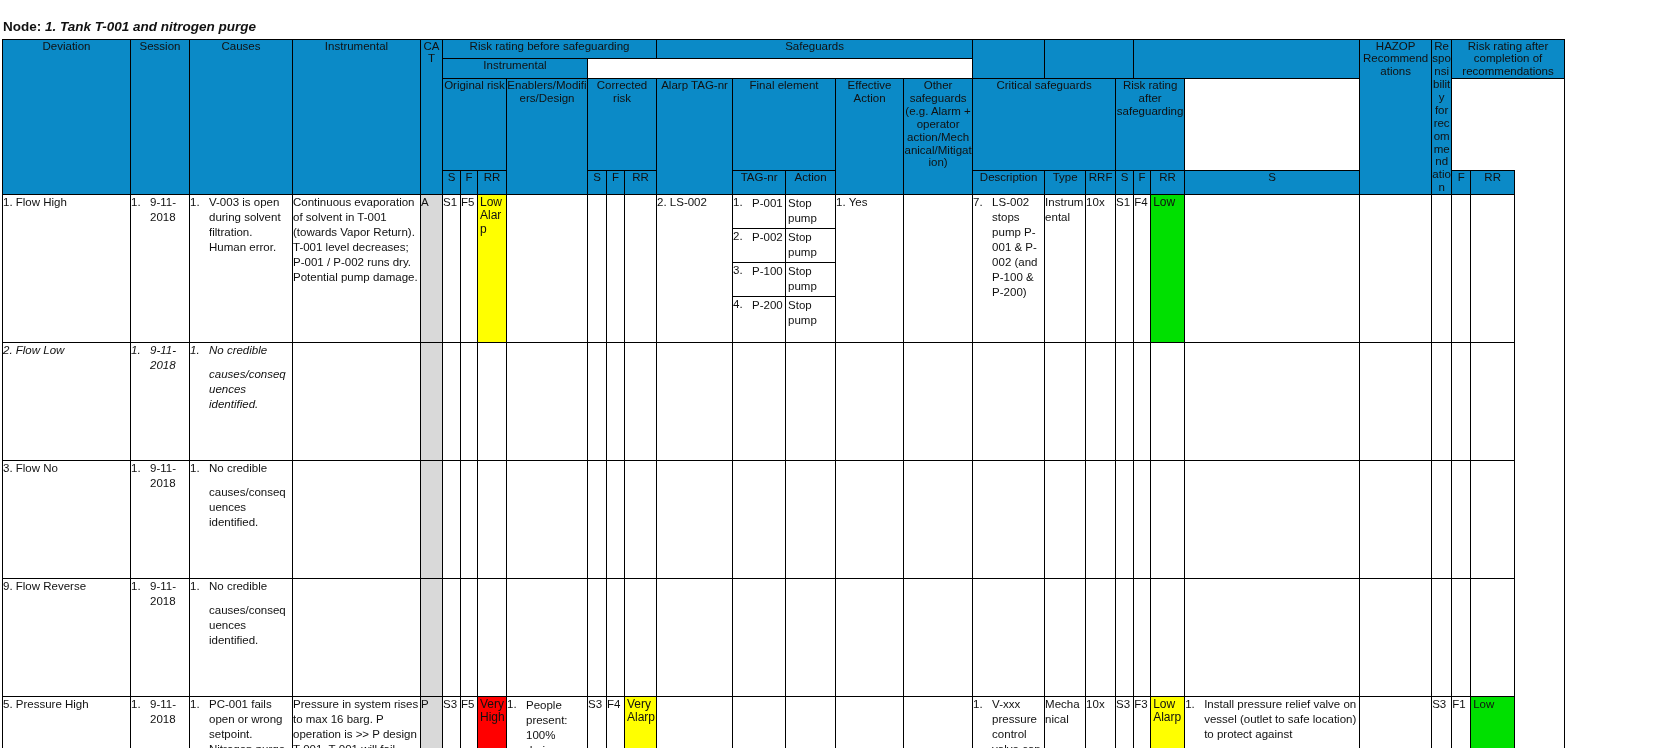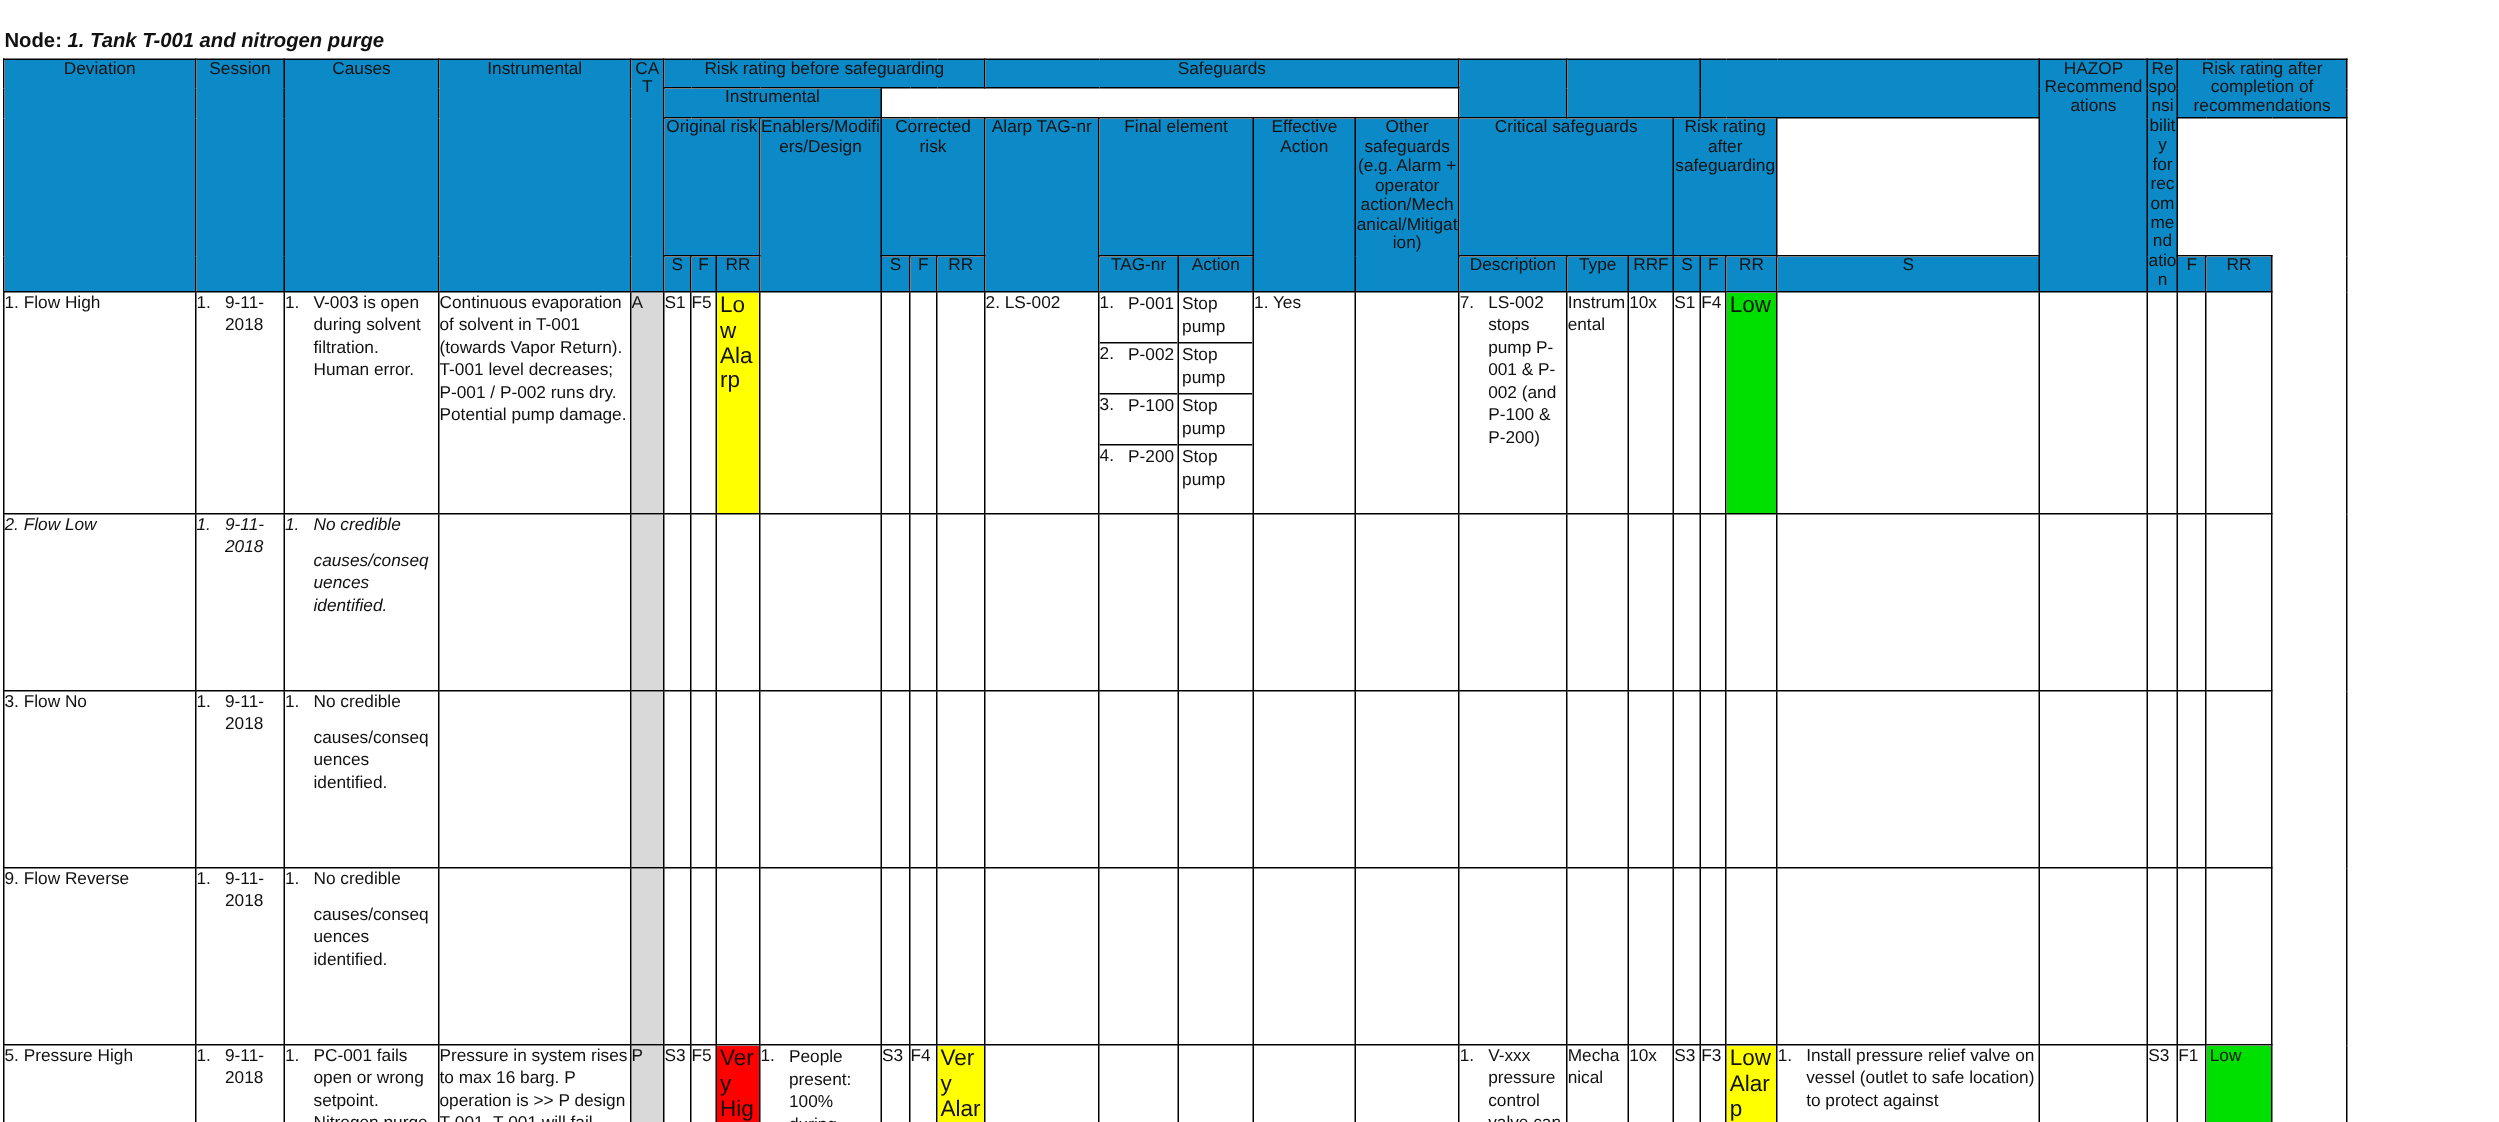--- a/index.html
+++ b/index.html
@@ -106,21 +106,21 @@
   .subrow-num > .n {
     position: absolute;
     left: 0; top: 0;
   }
   td.nopad { padding: 0; }
 
   
   .rr {
     display: block;
     height: 100%;
-    font-size: 15px;
+    font-size: 12px;
     line-height: 1.12;
     padding: 1px 1px 1px 2px;
     box-sizing: border-box;
   }
   td.rr-cell { padding: 0; }
   td.fill-yellow { background: #ffff00; }
   td.fill-red    { background: #ff0000; }
   td.fill-green  { background: #00e000; }
   .rr-big { font-size: 11.5px; padding: 1px 2px; }
 </style>

